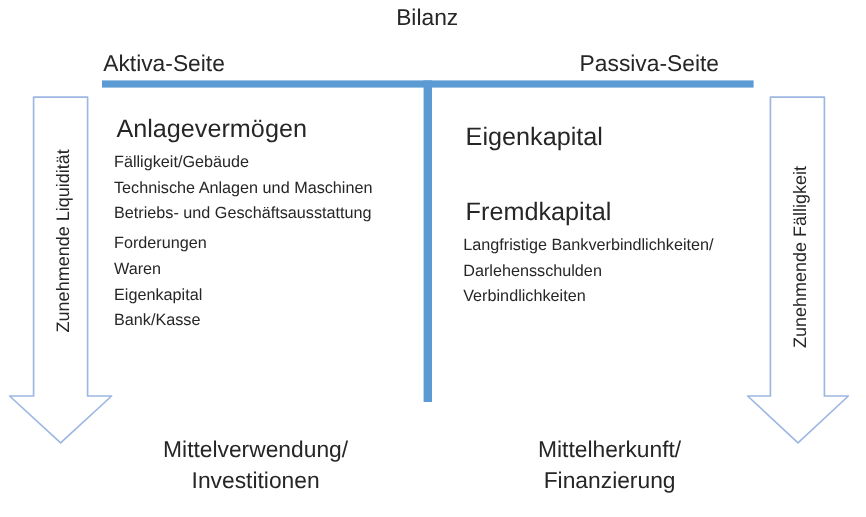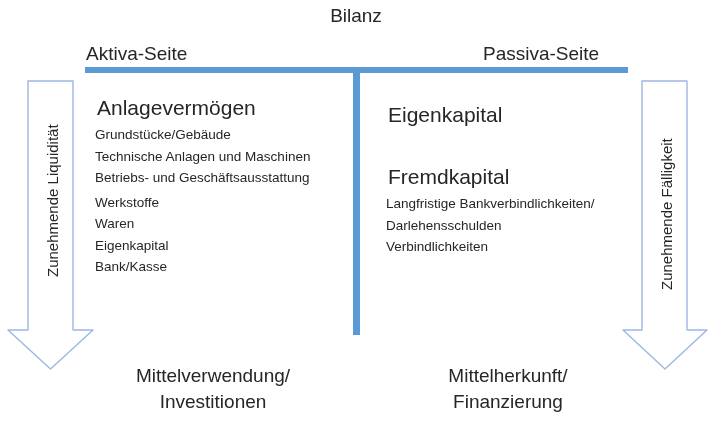--- a/index.html
+++ b/index.html
@@ -48,26 +48,26 @@
 
   <div class="side-header header-aktiva">Aktiva-Seite</div>
   <div class="side-header header-passiva">Passiva-Seite</div>
 
   <div class="hbar"></div>
   <div class="vbar"></div>
 
   <div class="col col-left">
     <h2 class="section-heading">Anlagevermögen</h2>
     <ul class="section-items">
-      <li>Grundstücke/Gebäude</li>
+      <li>Fälligkeit/Gebäude</li>
       <li>Technische Anlagen und Maschinen</li>
       <li>Betriebs- und Geschäftsausstattung</li>
     </ul>
     <ul class="section-items">
-      <li>Werkstoffe</li>
+      <li>Forderungen</li>
       <li>Waren</li>
       <li>Eigenkapital</li>
       <li>Bank/Kasse</li>
     </ul>
   </div>
 
   <div class="col col-right">
     <h2 class="section-heading">Eigenkapital</h2>
     <h2 class="section-heading gap-right">Fremdkapital</h2>
     <ul class="section-items">

